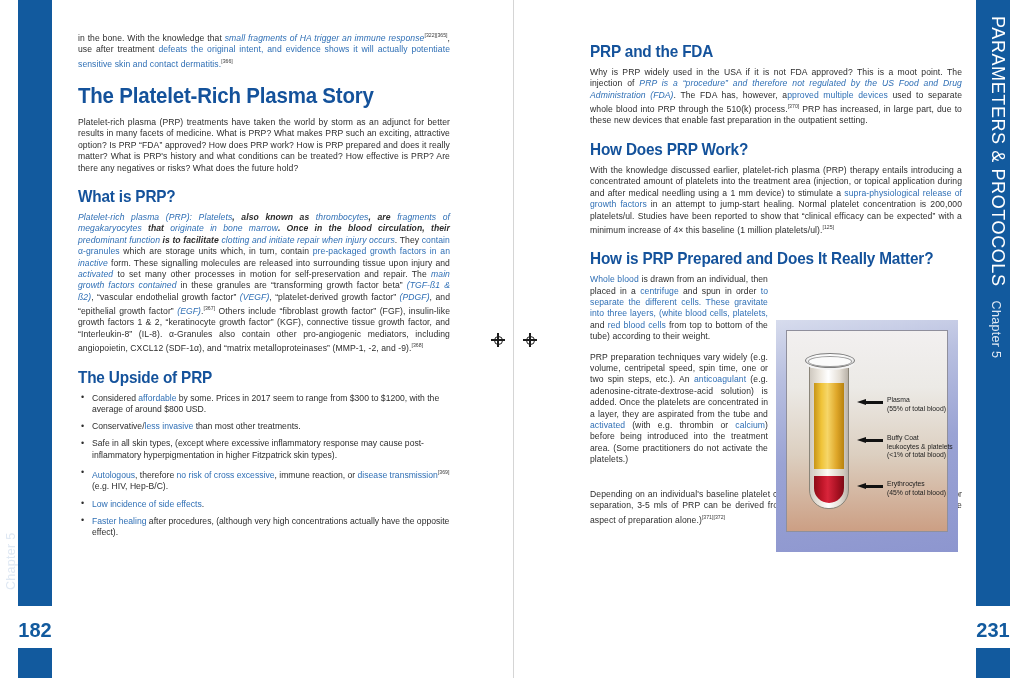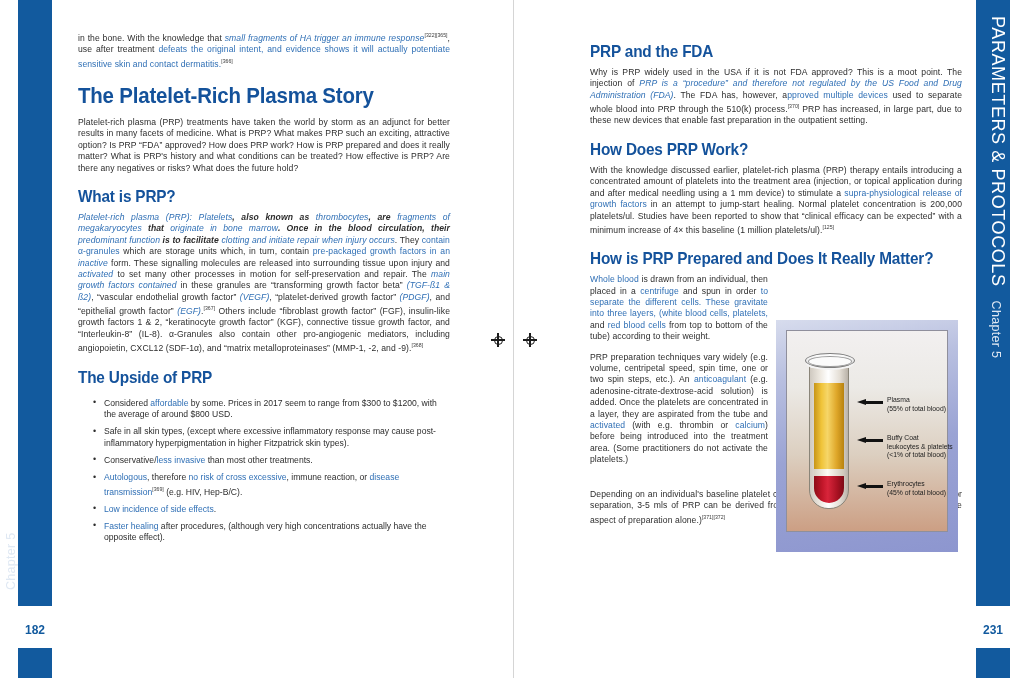--- a/index.html
+++ b/index.html
@@ -39,21 +39,21 @@
     color:#dfe8f3;font-size:12.5px;letter-spacing:.3px;font-weight:400;
   }
   .vb-title{
     color:#ffffff;font-size:18px;letter-spacing:.6px;font-weight:400;
   }
 
   
   .folio{
     position:absolute;bottom:30px;width:34px;height:36px;
     background:#ffffff;color:#125a9e;
-    font-size:12px;font-weight:700;letter-spacing:0px;
+    font-size:20px;font-weight:700;letter-spacing:0px;
     display:flex;align-items:center;justify-content:center;
     font-family:"Liberation Sans", sans-serif;
   }
   .folio-left{left:18px;}
   .folio-right{right:18px;}
   .vbar-tail{
     position:absolute;width:34px;height:36px;background:#125a9e;bottom:0;
   }
   .vbar-tail-left{left:18px;}
   .vbar-tail-right{right:18px;}
@@ -92,21 +92,21 @@
   h2.head.first{margin-top:12px;}
 
   .lnk{color:#2f6fb5;}
   .em{font-style:italic;font-weight:bold;}
   .lnk-em{color:#2f6fb5;font-style:italic;}
   sup.ref{
     font-size:5.2px;vertical-align:super;color:#3a3a3a;letter-spacing:0;
   }
 
   ul.bullets{
-    margin:12px;padding:0 0 0 14px;list-style:none;
+    margin:0;padding:0 0 0 14px;list-style:none;
   }
   ul.bullets li{
     position:relative;
     font-size:8.6px;line-height:11.6px;
     margin-bottom:5.5px;color:#2d2d2d;
     text-align:left;
   }
   ul.bullets li:before{
     content:"\2022";position:absolute;left:-11px;top:-0.5px;color:#2d2d2d;font-size:9px;
   }
@@ -230,22 +230,22 @@
       <p class="body">Platelet-rich plasma (PRP) treatments have taken the world by storm as an adjunct for better results in many facets of medicine. What is PRP? What makes PRP such an exciting, attractive option? Is PRP “FDA” approved? How does PRP work? How is PRP prepared and does it really matter? What is PRP's history and what conditions can be treated? How effective is PRP? Are there any negatives or risks? What does the future hold?</p>
 
       <h2 class="head">What is PRP?</h2>
 
       <p class="body"><span class="lnk-em">Platelet-rich plasma (PRP): Platelets</span><span class="em">, also known as </span><span class="lnk-em">thrombocytes</span><span class="em">, are </span><span class="lnk-em">fragments of megakaryocytes</span><span class="em"> that </span><span class="lnk-em">originate in bone marrow</span><span class="em">. Once in the blood circulation, their </span><span class="lnk-em">predominant function</span><span class="em"> is to facilitate </span><span class="lnk-em">clotting and initiate repair when injury occurs</span><span>. They </span><span class="lnk">contain α-granules</span><span> which are storage units which, in turn, contain </span><span class="lnk">pre-packaged growth factors in an </span><span class="lnk-em">inactive</span><span> form. These signalling molecules are released into surrounding tissue upon injury and </span><span class="lnk-em">activated</span><span> to set many other processes in motion for self-preservation and repair. The </span><span class="lnk-em">main growth factors contained</span><span> in these granules are “transforming growth factor beta” </span><span class="lnk-em">(TGF-ß1 &amp; ß2)</span><span>, “vascular endothelial growth factor” </span><span class="lnk-em">(VEGF)</span><span>, “platelet-derived growth factor” </span><span class="lnk-em">(PDGF)</span><span>, and “epithelial growth factor” </span><span class="lnk-em">(EGF)</span><span>.</span><sup class="ref">[367]</sup><span> Others include “fibroblast growth factor” (FGF), insulin-like growth factors 1 &amp; 2, “keratinocyte growth factor” (KGF), connective tissue growth factor, and “Interleukin-8” (IL-8). α-Granules also contain other pro-angiogenic mediators, including angiopoietin, CXCL12 (SDF-1α), and “matrix metalloproteinases” (MMP-1, -2, and -9).</span><sup class="ref">[368]</sup></p>
 
       <h2 class="head">The Upside of PRP</h2>
 
       <ul class="bullets">
         <li><span>Considered </span><span class="lnk">affordable</span><span> by some. Prices in 2017 seem to range from $300 to $1200, with the average of around $800 USD.</span></li>
+        <li><span>Conservative/</span><span class="lnk">less invasive</span><span> than most other treatments.</span></li>
         <li><span>Safe in all skin types, (except where excessive inflammatory response may cause post-inflammatory hyperpigmentation in higher Fitzpatrick skin types).</span></li>
-        <li><span>Conservative/</span><span class="lnk">less invasive</span><span> than most other treatments.</span></li>
         <li><span class="lnk">Autologous</span><span>, therefore </span><span class="lnk">no risk of cross excessive</span><span>, immune reaction, or </span><span class="lnk">disease transmission</span><sup class="ref">[369]</sup><span> (e.g. HIV, Hep-B/C).</span></li>
         <li><span class="lnk">Low incidence of side effects</span><span>.</span></li>
         <li><span class="lnk">Faster healing</span><span> after procedures, (although very high concentrations actually have the opposite effect).</span></li>
       </ul>
 
     </div>
   </div>
 
   <div class="page page-right">
 

